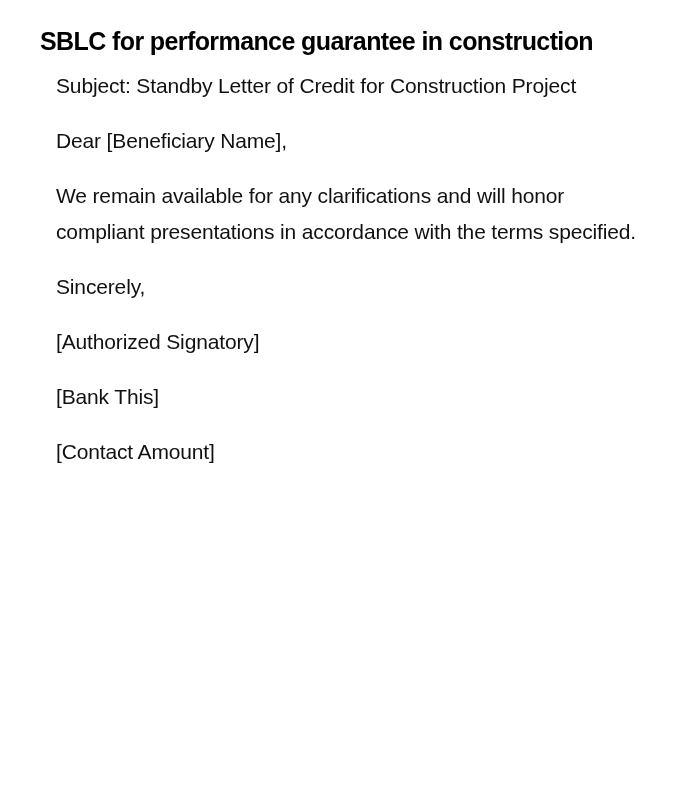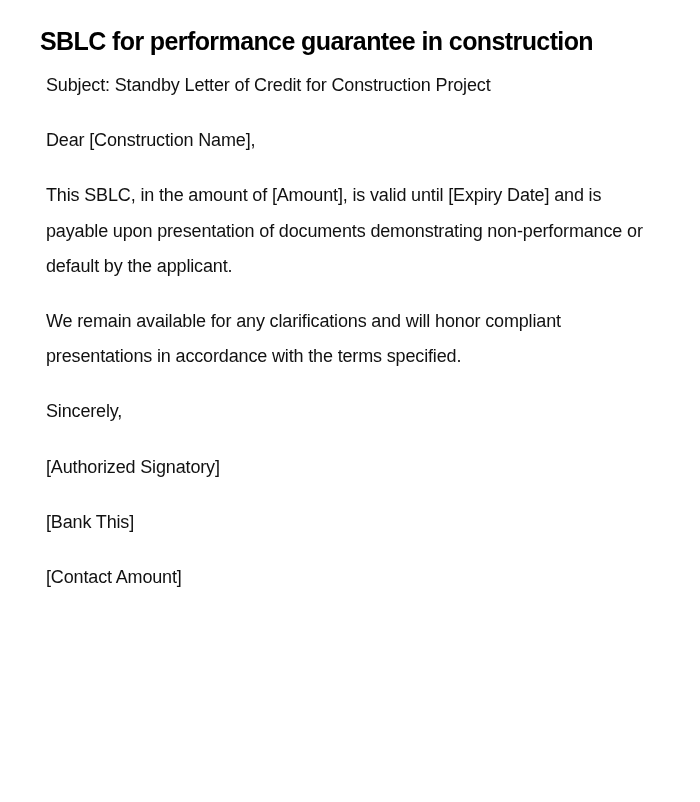--- a/index.html
+++ b/index.html
@@ -23,35 +23,34 @@
     }
     .title {
       font-size: 25px;
       font-weight: bold;
       letter-spacing: -0.6px;
       margin: 0;
       line-height: 38px;
       color: #000000;
     }
     .para {
-      font-size: 18px;
+      font-size: 21px;
       line-height: 35.2px;
-      margin: 6px;
+      margin: 16px;
       letter-spacing: -0.15px;
       width: 600px;
     }
     .subject { margin-top: 8px; }
     .gap { margin-top: 20px; }
   </style>
 </head>
 <body>
 
 <div class="page">
   <h1 class="title">SBLC for performance guarantee in construction</h1>
   <p class="para subject">Subject: Standby Letter of Credit for Construction Project</p>
-  <p class="para gap">Dear [Construction Name],</p>
-  <p class="para gap">This SBLC, in the amount of [Amount], is valid until [Expiry Date] and is payable upon presentation of documents demonstrating non-performance or default by the applicant.</p>
+  <p class="para gap">Dear [Beneficiary Name],</p>
   <p class="para gap">We remain available for any clarifications and will honor compliant presentations in accordance with the terms specified.</p>
   <p class="para gap">Sincerely,</p>
   <p class="para gap">[Authorized Signatory]</p>
   <p class="para gap">[Bank This]</p>
   <p class="para gap">[Contact Amount]</p>
 </div>
 
 </body></html>

